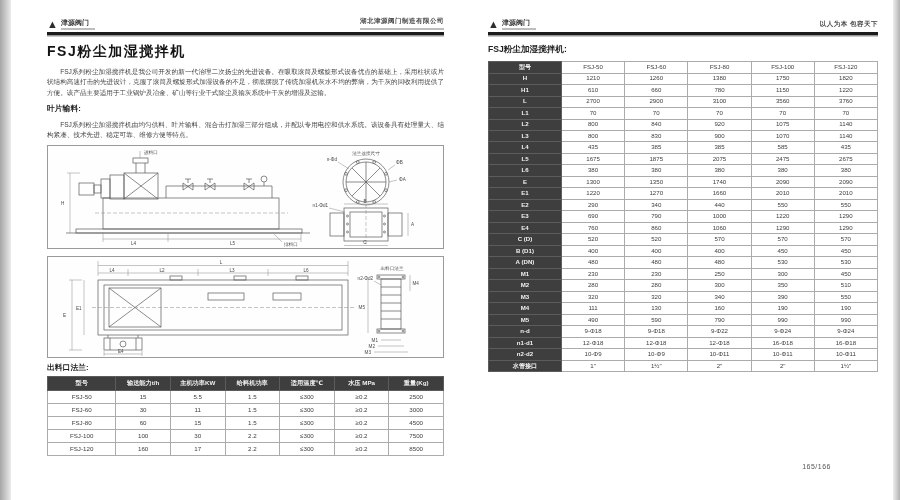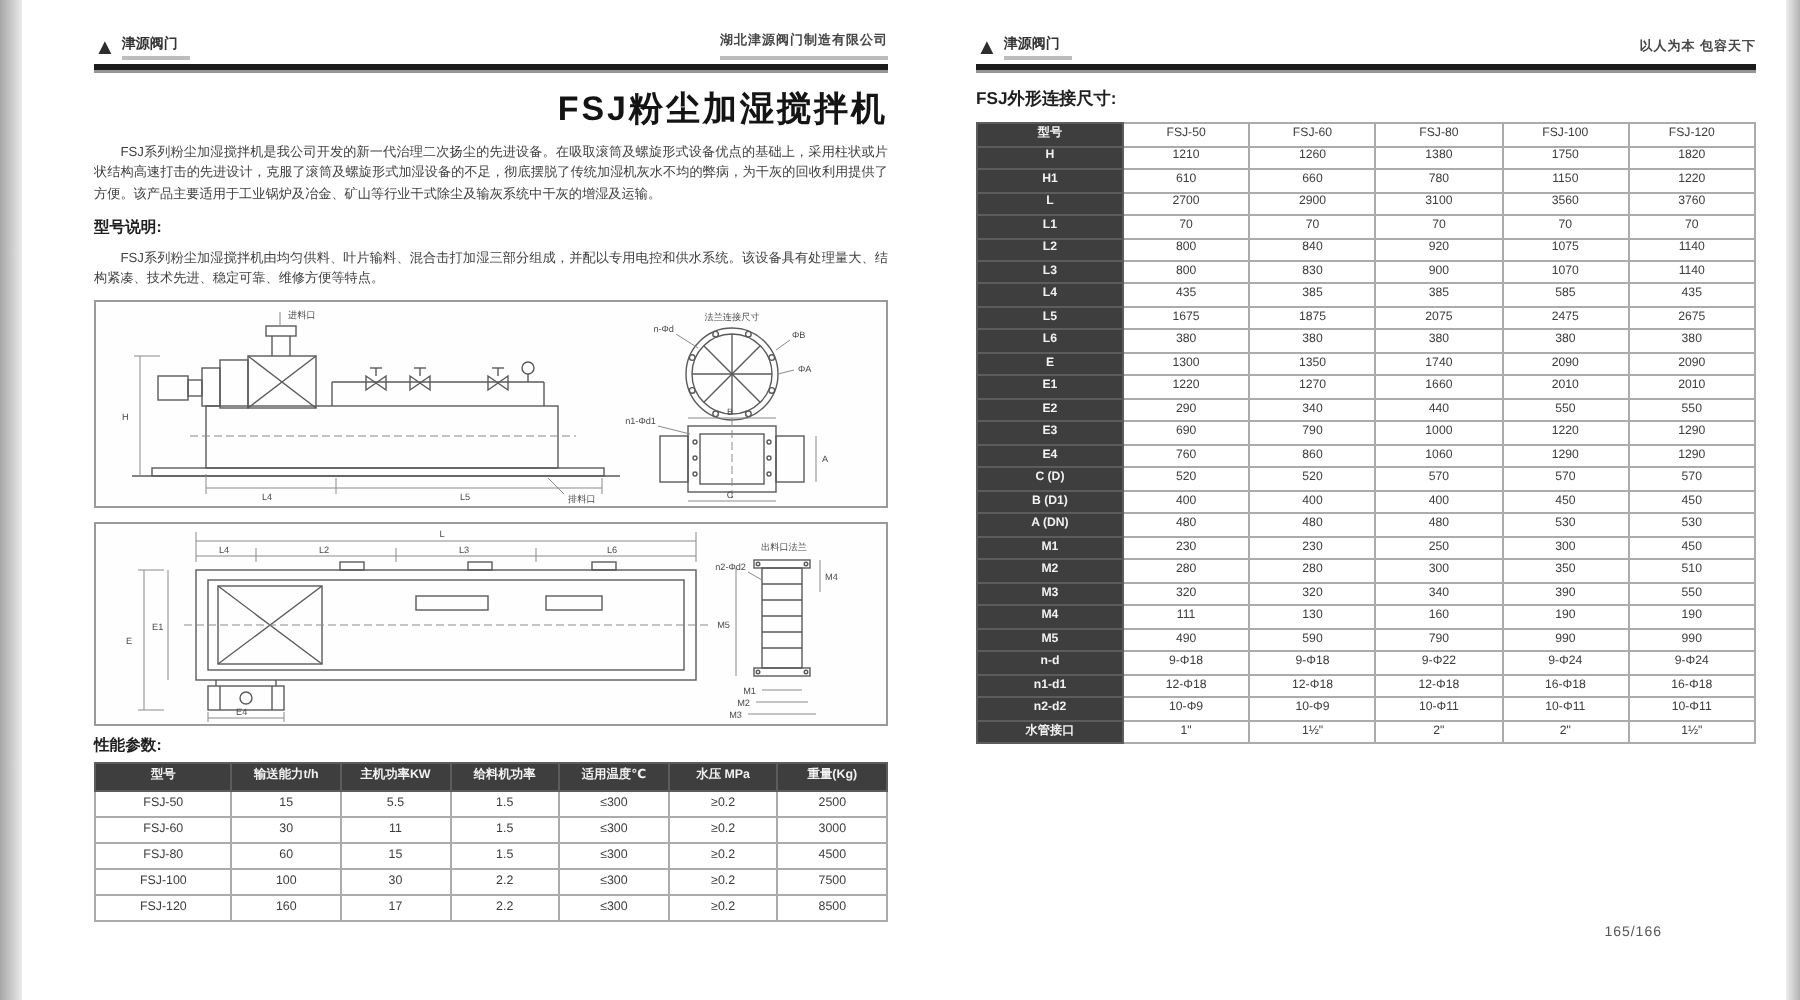--- a/index.html
+++ b/index.html
@@ -21,21 +21,21 @@
   .brand{display:flex;align-items:center;gap:3px;}
   .tri{font-size:11px;line-height:1;color:#2d2d2d;}
   .brand-name{font-size:7px;font-weight:bold;color:#333;display:block;line-height:1.1;}
   .fine{display:block;height:2px;background:#bdbdbd;margin-top:1.5px;}
   .brand .fine{width:34px;}
   .hdr-right{text-align:right;}
   .company,.slogan{font-size:6.5px;color:#474747;font-weight:bold;letter-spacing:0.5px;}
   .hdr-right .fine{width:100%;}
   .rule{height:2.5px;background:#1b1b1b;margin-top:2px;box-shadow:0 1.5px 0 #969696;}
 
-  h1.title{margin:8px 0 0;font-size:17px;text-align:right;color:#141414;letter-spacing:1.5px;}
+  h1.title{margin:8px 0 0;font-size:14px;text-align:left;color:#141414;letter-spacing:1.5px;}
   p.body{margin:6px 0 0;font-size:6.6px;line-height:1.62;color:#3f3f3f;
          text-align:justify;text-indent:2em;}
   h2.sec{margin:4px 0 0;font-size:7.8px;color:#1f1f1f;}
   h2.sec-lg{margin:9px 0 0;font-size:8.6px;color:#1f1f1f;}
 
   .draw-box{margin-top:4px;border:1px solid #9a9a9a;background:#fefefe;}
   svg{display:block;}
   svg text{font-size:4.6px;fill:#4a4a4a;stroke:none;}
   .d{stroke:#5a5a5a;fill:none;stroke-width:0.7;}
   .dim{stroke:#8a8a8a;fill:none;stroke-width:0.5;}
@@ -74,21 +74,21 @@
         </div>
         <div class="hdr-right">
           <span class="company">湖北津源阀门制造有限公司</span>
           <span class="fine"></span>
         </div>
       </header>
       <div class="rule"></div>
 
       <h1 class="title">FSJ粉尘加湿搅拌机</h1>
       <p class="body">FSJ系列粉尘加湿搅拌机是我公司开发的新一代治理二次扬尘的先进设备。在吸取滚筒及螺旋形式设备优点的基础上，采用柱状或片状结构高速打击的先进设计，克服了滚筒及螺旋形式加湿设备的不足，彻底摆脱了传统加湿机灰水不均的弊病，为干灰的回收利用提供了方便。该产品主要适用于工业锅炉及冶金、矿山等行业干式除尘及输灰系统中干灰的增湿及运输。</p>
-      <h2 class="sec">型号说明:</h2>
+      <h2 class="sec">叶片输料:</h2>
       <p class="body">FSJ系列粉尘加湿搅拌机由均匀供料、叶片输料、混合击打加湿三部分组成，并配以专用电控和供水系统。该设备具有处理量大、结构紧凑、技术先进、稳定可靠、维修方便等特点。</p>
 
       <div class="draw-box">
         <svg width="395" height="102" viewBox="0 0 395 102">
           <g class="d">
             <rect x="28" y="83" width="226" height="4"></rect>
             <line x1="18" y1="87" x2="262" y2="87"></line>
             <rect x="55" y="52" width="176" height="31"></rect>
             <rect x="31" y="37" width="15" height="12"></rect>
             <rect x="46" y="39" width="7" height="8"></rect>
@@ -240,21 +240,21 @@
           <text x="344" y="13" text-anchor="middle">出料口法兰</text>
           <text x="325" y="23" text-anchor="end">n2-Φd2</text>
           <text x="317" y="52" text-anchor="end">M5</text>
           <text x="364.5" y="28">M4</text>
           <text x="330" y="85" text-anchor="end">M1</text>
           <text x="327" y="91" text-anchor="end">M2</text>
           <text x="323" y="97" text-anchor="end">M3</text>
         </svg>
       </div>
 
-      <h2 class="sec">性能参数:</h2>
+      <h2 class="sec">出料口法兰:</h2>
       <table id="perf-table">
         <thead>
             <tr>
               <th class="dark">型号</th>
               <th class="dark">输送能力t/h</th>
               <th class="dark">主机功率KW</th>
               <th class="dark">给料机功率</th>
               <th class="dark">适用温度℃</th>
               <th class="dark">水压 MPa</th>
               <th class="dark">重量(Kg)</th>
@@ -320,21 +320,21 @@
             <span class="brand-name">津源阀门</span>
             <span class="fine"></span>
           </span>
         </div>
         <div class="hdr-right">
           <span class="slogan">以人为本  包容天下</span>
         </div>
       </header>
       <div class="rule"></div>
 
-      <h2 class="sec-lg">FSJ外形连接尺寸:</h2>
+      <h2 class="sec-lg">FSJ粉尘加湿搅拌机:</h2>
       <table id="dims-table">
         <thead>
             <tr>
               <th class="dark">型号</th>
               <th>FSJ-50</th>
               <th>FSJ-60</th>
               <th>FSJ-80</th>
               <th>FSJ-100</th>
               <th>FSJ-120</th>
             </tr>

